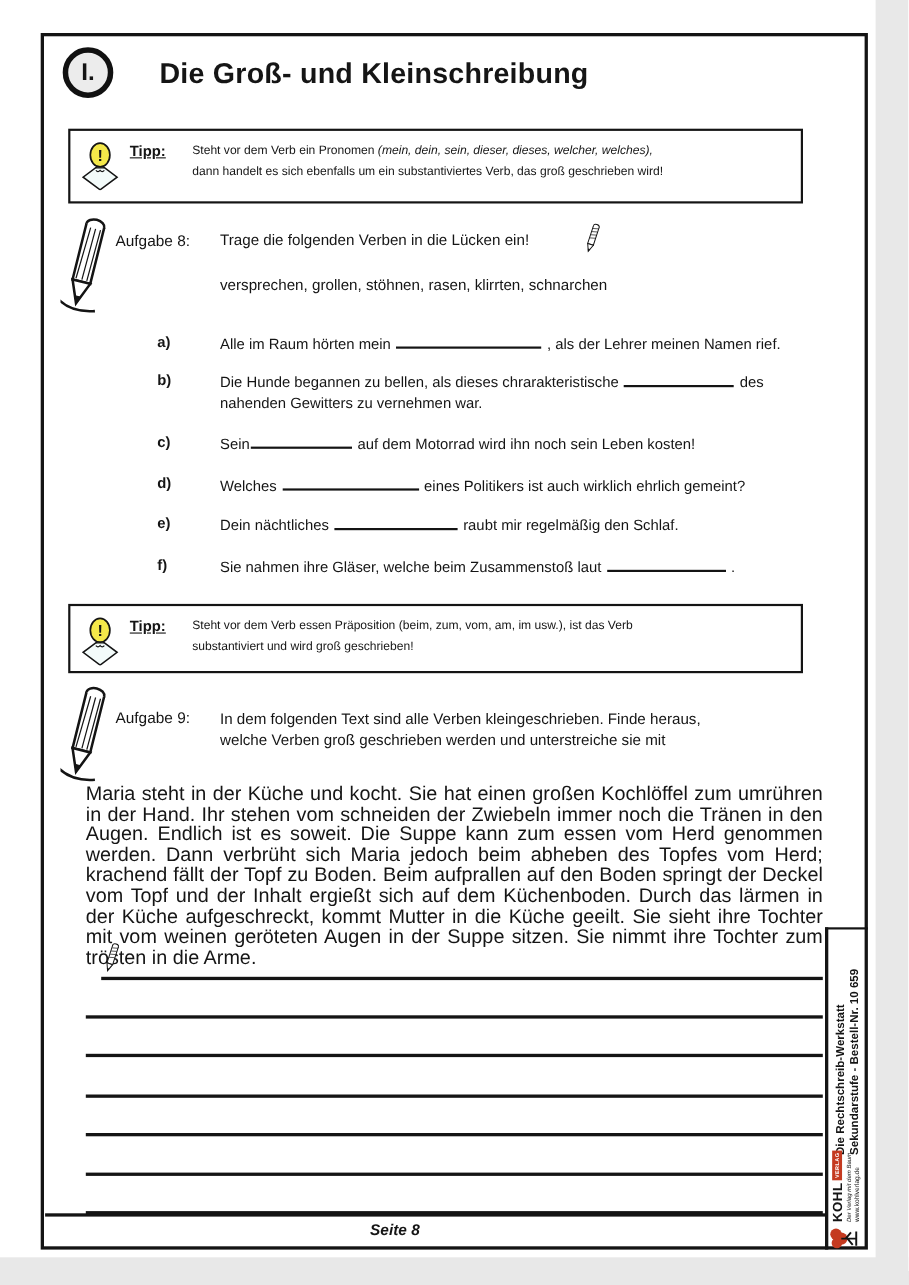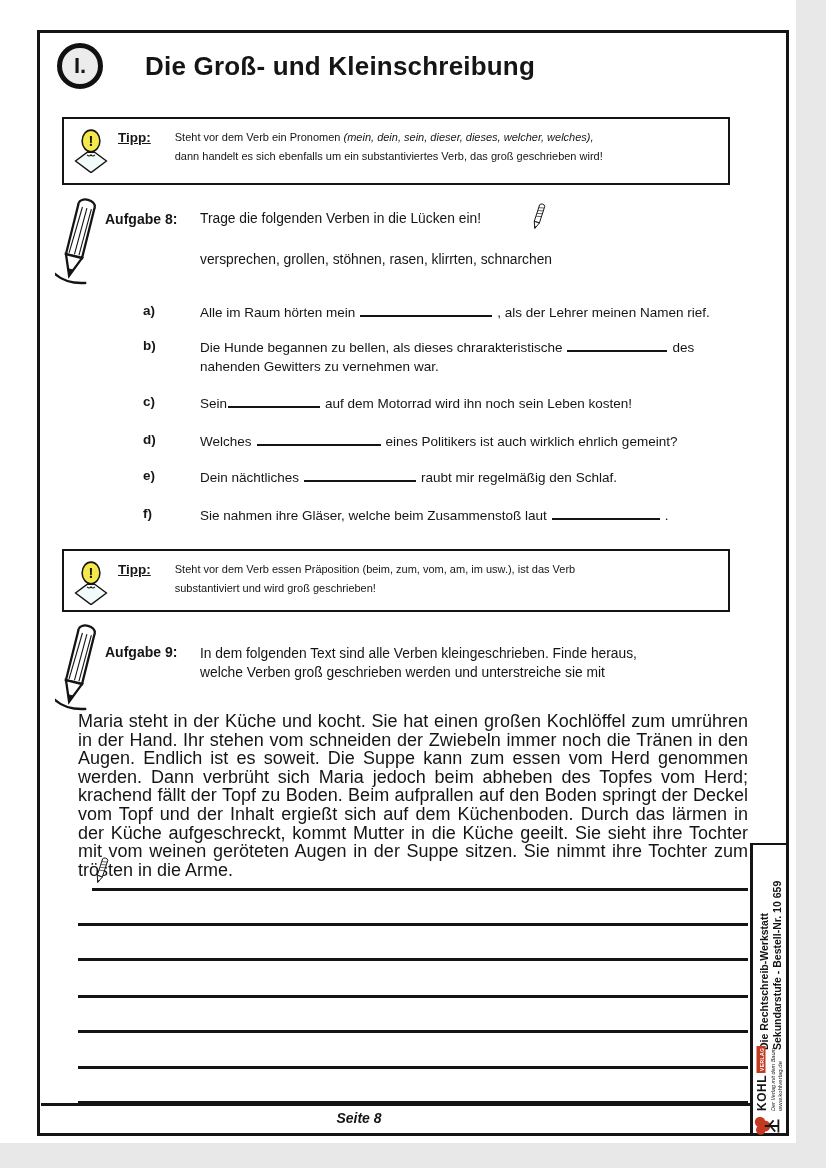--- a/index.html
+++ b/index.html
@@ -23,21 +23,21 @@
   .bulb{flex:0 0 34px;margin-right:10px;margin-top:1px;}
   .tiplabel{font-weight:bold;text-decoration:underline;font-size:13.5px;margin-right:24px;white-space:nowrap;line-height:19px;}
   .tipbody{font-size:11px;line-height:19px;}
   .tipline{white-space:nowrap;}
   .it{font-style:italic;}
 
   
   .pencil-big{position:absolute;width:46px;height:92px;}
   .p8{left:55px;top:194px;}
   .p9{left:55px;top:620px;}
-  .tasklabel{position:absolute;left:105px;font-weight:bold;font-size:14px;white-space:nowrap;}
+  .tasklabel{position:absolute;left:105px;font-weight:normal;font-size:14px;white-space:nowrap;}
   .taskinstr{position:absolute;left:200px;font-size:13.8px;white-space:nowrap;}
   .l8{top:211px;} .l9{top:644px;}
   .pencil-small{position:absolute;width:17px;height:30px;}
   .ps8{left:530px;top:202px;}
   .ps-lines{left:93px;top:856px;}
   .wordlist{position:absolute;left:200px;top:252px;font-size:13.8px;white-space:nowrap;}
   .task9-lines{position:absolute;left:200px;top:644px;font-size:13.8px;line-height:19px;}
   .task9-lines div{white-space:nowrap;}
 
   

